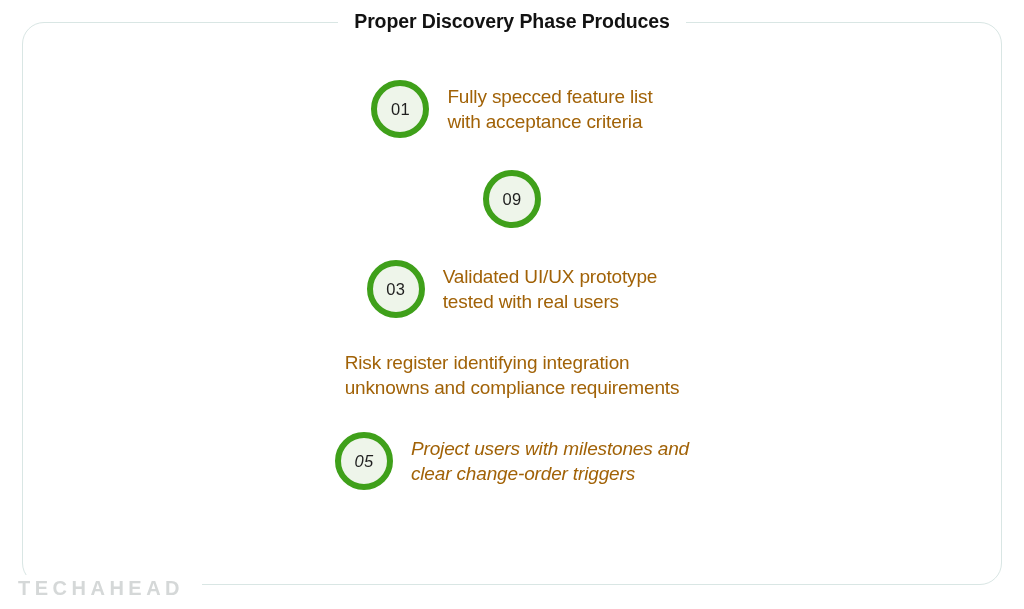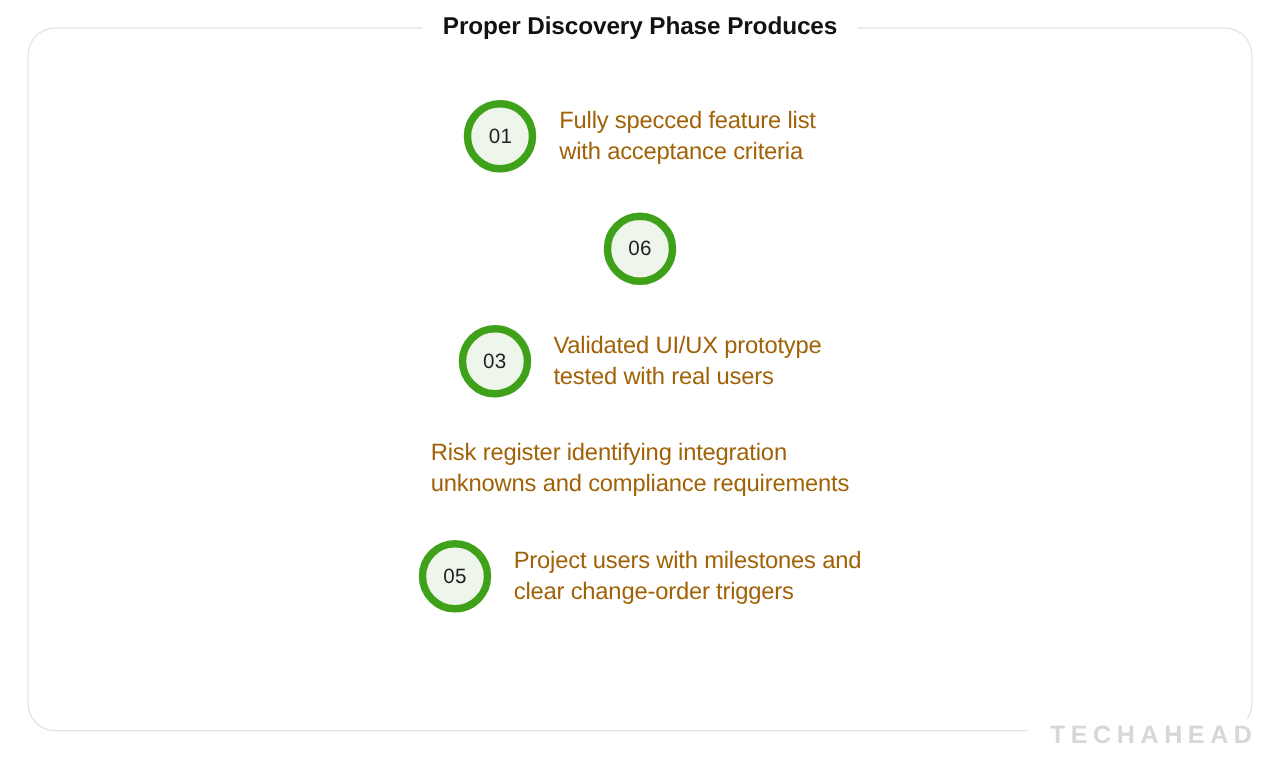--- a/index.html
+++ b/index.html
@@ -52,21 +52,21 @@
     white-space: nowrap;
     text-align: center;
   }
 
   
   #brand-footer {
     position: absolute;
     left: 0;
     right: 0;
     bottom: 8px;
-    text-align: right;
+    text-align: left;
     z-index: 5;
     pointer-events: none;
   }
   #brand-footer .brand-text {
     display: inline-block;
     background: #ffffff;
     padding: 0 18px;
     font-size: 20px;
     font-weight: bold;
     letter-spacing: 4.5px;
@@ -90,21 +90,21 @@
     z-index: 2;
   }
 
   .point-row {
     display: flex;
     align-items: center;
     justify-content: center;
     gap: 18px;
     margin-bottom: 32px;
   }
-  .point-row:last-child { margin-bottom: 0; }
+  .point-row:last-child { margin-bottom: 0; font-style: italic; }
 
   .point-badge {
     flex: 0 0 auto;
     width: 58px;
     height: 58px;
     border-radius: 50%;
     box-sizing: border-box;
     border: 6.5px solid #3fa01a;
     background: #eef5ea;
     display: flex;
@@ -135,21 +135,21 @@
 
 <div id="points-list">
 
   <div class="point-row">
     <div class="point-badge">01</div>
     <div class="point-text">Fully specced feature list
 with acceptance criteria</div>
   </div>
 
   <div class="point-row">
-    <div class="point-badge">06</div>
+    <div class="point-badge">09</div>
   </div>
 
   <div class="point-row">
     <div class="point-badge">03</div>
     <div class="point-text">Validated UI/UX prototype
 tested with real users</div>
   </div>
 
   <div class="point-row">
     <div class="point-text">Risk register identifying integration

